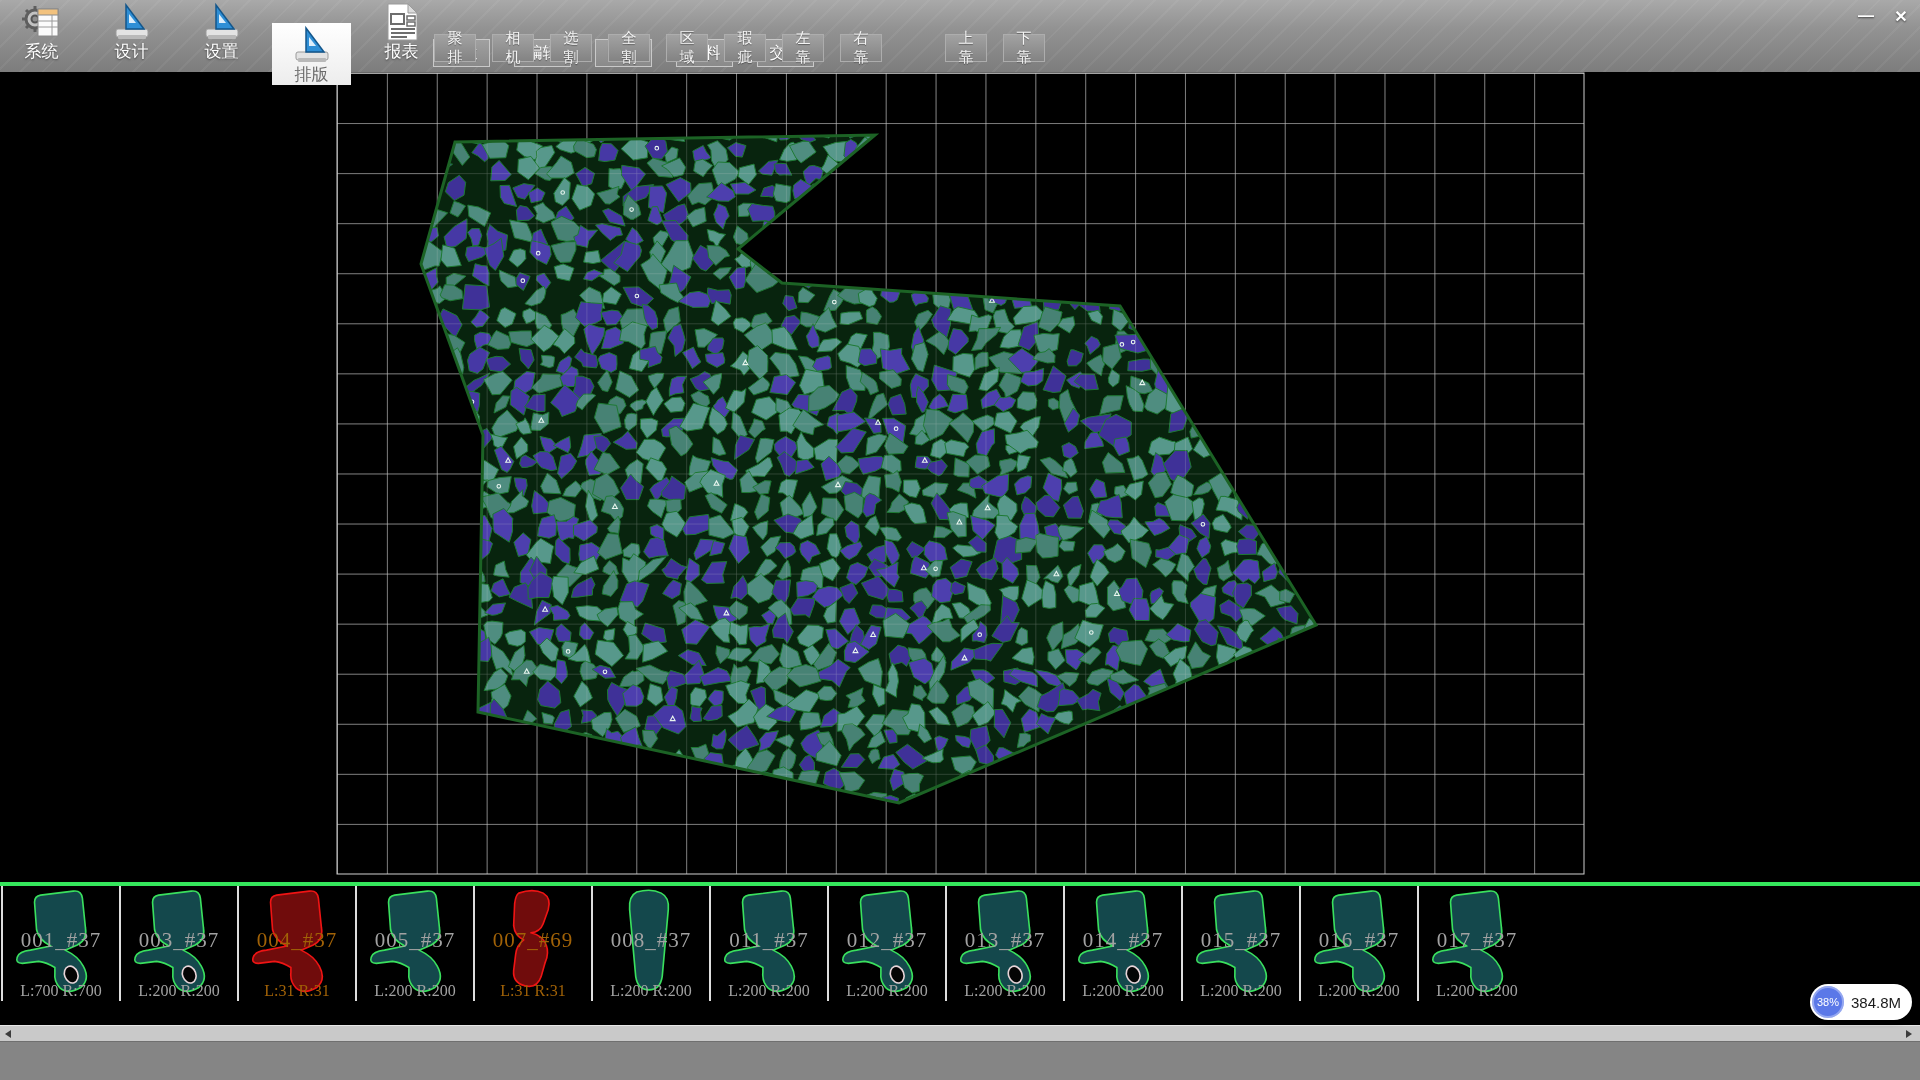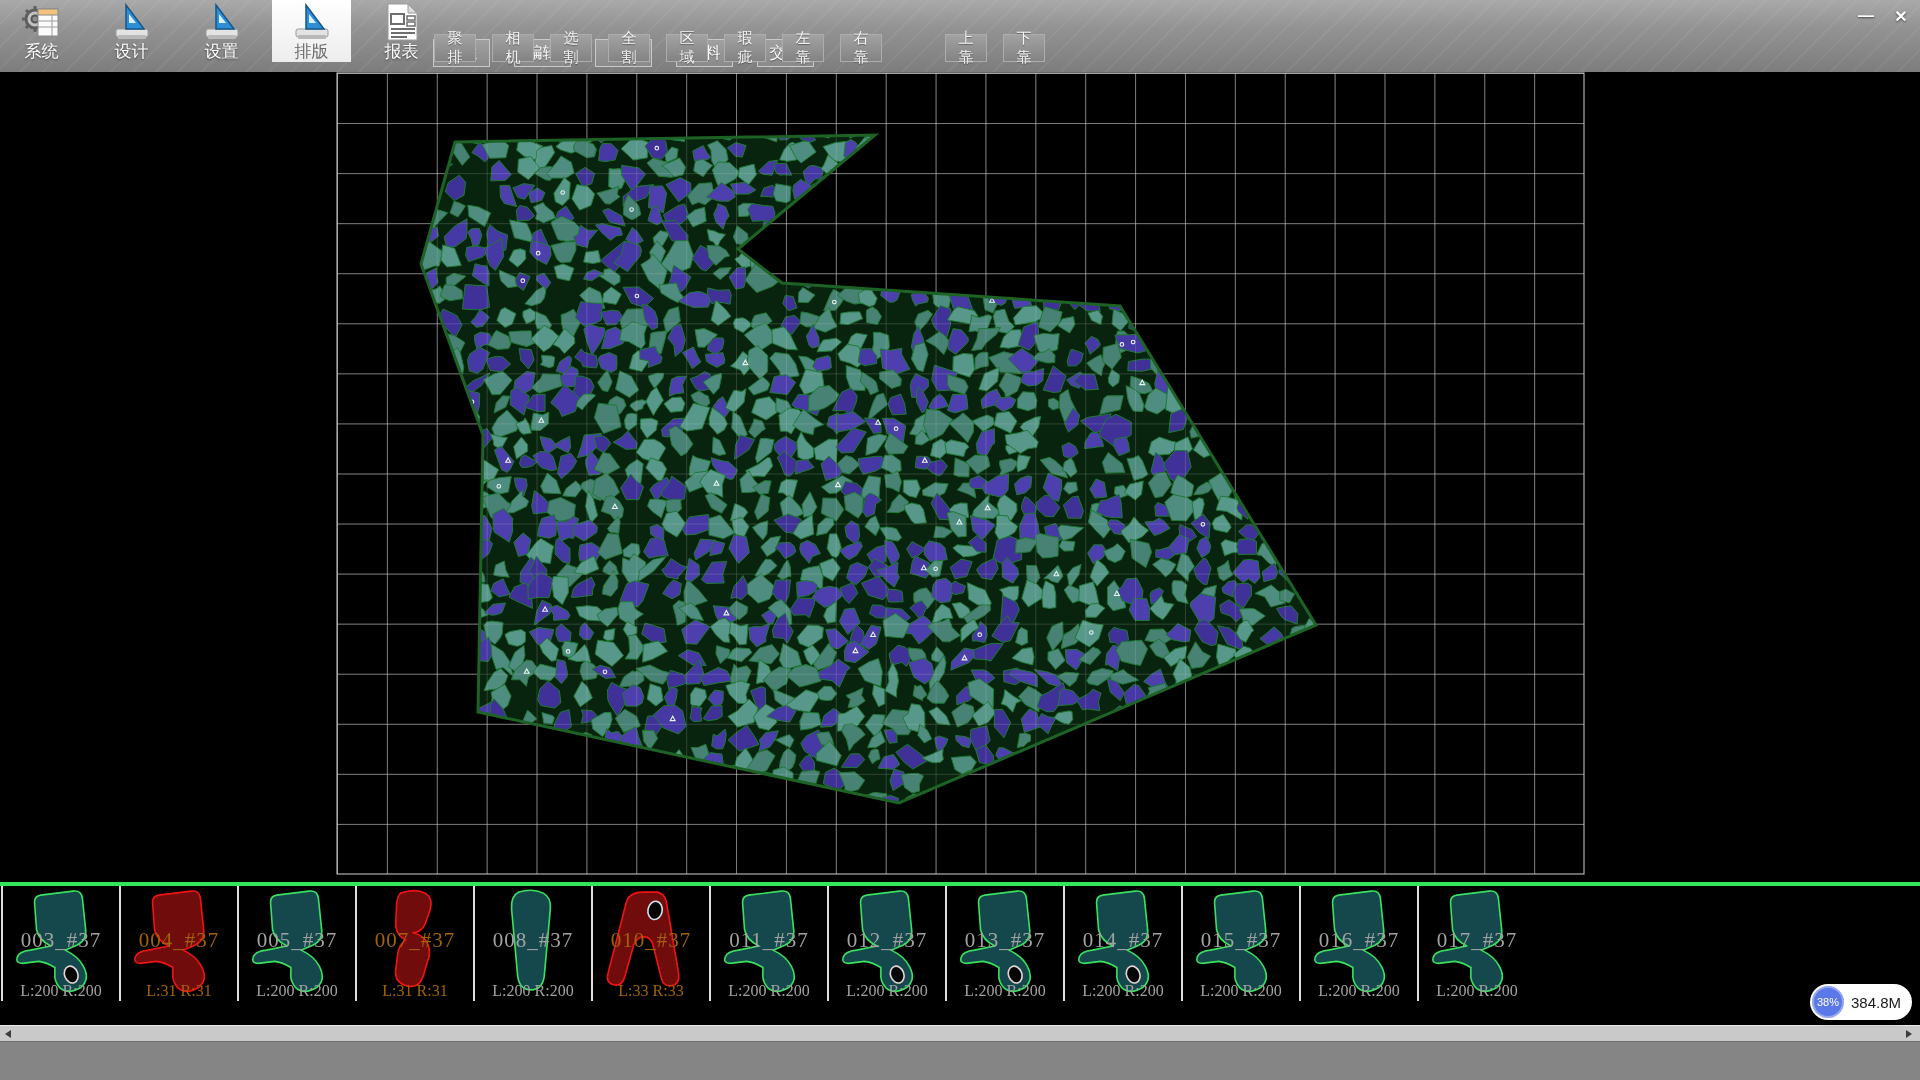--- a/index.html
+++ b/index.html
@@ -15,21 +15,21 @@
   }
   .toolbar::after{
     content:"";position:absolute;inset:0;pointer-events:none;
     background:repeating-linear-gradient(135deg,rgba(255,255,255,.05) 0 2px,transparent 2px 16px);
   }
   .bigbtns{position:absolute;left:2px;top:0;display:flex;gap:11px;z-index:2;}
   .bigbtn{
     width:79px;height:62px;display:flex;flex-direction:column;align-items:center;
     justify-content:flex-end;padding-bottom:1px;box-sizing:border-box;cursor:pointer;
   }
-  .bigbtn.selected{background:linear-gradient(180deg,#ffffff,#ededed);}
+  .bigbtn.selected{background:linear-gradient(180deg,#ffffff,#ededed);margin-top:23px;}
   .bigbtn .icn{width:42px;height:40px;margin-bottom:0;}
   .bigbtn .lbl{font-size:17px;color:#fff;text-shadow:0 1px 2px rgba(0,0,0,.5);line-height:19px;}
   .bigbtn.selected .lbl{color:#6a6a6a;text-shadow:none;}
   .tabs{position:absolute;left:433px;top:3px;display:flex;gap:24px;z-index:2;margin-top:36px;}
   .tab{
     width:57px;height:28px;box-sizing:border-box;border:1px solid #cicaca;
     border:1px solid #c9c9c9;background:linear-gradient(180deg,#a0a0a0,#8a8a8a);
     color:#fff;font-size:16px;display:flex;align-items:center;justify-content:center;
     text-shadow:0 1px 1px rgba(0,0,0,.4);cursor:pointer;
   }
@@ -1527,20 +1527,28 @@
           <circle cx="876.8" cy="727.2" r="1.8" fill="none" stroke="#e9f6ef" stroke-width="1.1"></circle>
         </g>
         <polygon points="455,70 875,63 738,177 782,211 1120,234 1316,553 899,731 478,640 483,363 421,192" fill="none" stroke="#1c6325" stroke-width="3"></polygon>
       </svg>
   </main>
 
   <div class="sep-green"></div>
 
   <div class="thumbs">
 
+  <div class="thumb teal">
+        <svg width="104" height="112" viewBox="0 0 100 110">
+          <path d="M30 8 L62 4 Q70 3 71 11 L74 40 Q76 52 66 57 L54 62 Q67 68 72 78 Q79 91 69 99 Q57 106 49 99 Q43 93 44 84 L44 79 Q36 74 28 73 L12 75 Q5 75 7 69 Q9 63 20 62 L40 58 Q28 52 26 42 L24 15 Q24 9 30 8 Z" fill="#14484c" stroke="#3ae05e" stroke-width="1.6" stroke-linejoin="round"></path>
+          <ellipse cx="60" cy="86" rx="6.5" ry="8.5" transform="rotate(-20 60 86)" fill="#040404" stroke="#e6d4d8" stroke-width="1.6"></ellipse>
+        </svg>
+        <div class="thumb-id">001_#37</div>
+        <div class="thumb-lr">L:700 R:700</div>
+      </div>
       <div class="thumb teal">
         <svg width="104" height="112" viewBox="0 0 100 110">
           <path d="M30 8 L62 4 Q70 3 71 11 L74 40 Q76 52 66 57 L54 62 Q67 68 72 78 Q79 91 69 99 Q57 106 49 99 Q43 93 44 84 L44 79 Q36 74 28 73 L12 75 Q5 75 7 69 Q9 63 20 62 L40 58 Q28 52 26 42 L24 15 Q24 9 30 8 Z" fill="#14484c" stroke="#3ae05e" stroke-width="1.6" stroke-linejoin="round"></path>
           <ellipse cx="60" cy="86" rx="6.5" ry="8.5" transform="rotate(-20 60 86)" fill="#040404" stroke="#e6d4d8" stroke-width="1.6"></ellipse>
         </svg>
         <div class="thumb-id">003_#37</div>
         <div class="thumb-lr">L:200 R:200</div>
       </div>
       <div class="thumb red">
         <svg width="104" height="112" viewBox="0 0 100 110">
@@ -1553,37 +1561,29 @@
         <svg width="104" height="112" viewBox="0 0 100 110">
           <path d="M30 8 L62 4 Q70 3 71 11 L74 40 Q76 52 66 57 L54 62 Q67 68 72 78 Q79 91 69 99 Q57 106 49 99 Q43 93 44 84 L44 79 Q36 74 28 73 L12 75 Q5 75 7 69 Q9 63 20 62 L40 58 Q28 52 26 42 L24 15 Q24 9 30 8 Z" fill="#14484c" stroke="#3ae05e" stroke-width="1.6" stroke-linejoin="round"></path>
         </svg>
         <div class="thumb-id">005_#37</div>
         <div class="thumb-lr">L:200 R:200</div>
       </div>
       <div class="thumb red">
         <svg width="104" height="112" viewBox="0 0 100 110">
           <path d="M36 6 Q50 1 60 6 Q68 11 65 22 L60 36 Q57 44 48 45 Q60 48 63 57 Q66 65 62 74 L58 88 Q54 100 42 97 Q30 94 31 82 L33 66 Q34 57 41 52 Q32 48 31 38 L32 16 Q33 8 36 6 Z" fill="#700c0c" stroke="#ef1414" stroke-width="1.6" stroke-linejoin="round"></path>
         </svg>
-        <div class="thumb-id">007_#37</div>
+        <div class="thumb-id">007_#69</div>
         <div class="thumb-lr">L:31 R:31</div>
       </div>
       <div class="thumb teal">
         <svg width="104" height="112" viewBox="0 0 100 110">
           <path d="M36 5 Q50 1 60 6 Q68 10 67 22 L61 88 Q59 101 48 101 Q37 101 35 88 L29 22 Q28 9 36 5 Z" fill="#14484c" stroke="#3ae05e" stroke-width="1.6" stroke-linejoin="round"></path>
         </svg>
         <div class="thumb-id">008_#37</div>
         <div class="thumb-lr">L:200 R:200</div>
-      </div>
-      <div class="thumb red">
-        <svg width="104" height="112" viewBox="0 0 100 110">
-          <path d="M42 5 L56 5 Q63 6 65 14 L77 84 Q79 95 70 97 Q62 98 60 89 L52 57 Q50 49 43 49 Q36 49 33 57 L24 89 Q21 98 13 96 Q5 94 8 84 L26 14 Q29 5 42 5 Z" fill="#700c0c" stroke="#ef1414" stroke-width="1.6" stroke-linejoin="round"></path>
-          <ellipse cx="54" cy="23" rx="7" ry="9" transform="rotate(10 54 23)" fill="#040404" stroke="#cfe3ea" stroke-width="1.6"></ellipse>
-        </svg>
-        <div class="thumb-id">010_#37</div>
-        <div class="thumb-lr">L:33 R:33</div>
       </div>
       <div class="thumb teal">
         <svg width="104" height="112" viewBox="0 0 100 110">
           <path d="M30 8 L62 4 Q70 3 71 11 L74 40 Q76 52 66 57 L54 62 Q67 68 72 78 Q79 91 69 99 Q57 106 49 99 Q43 93 44 84 L44 79 Q36 74 28 73 L12 75 Q5 75 7 69 Q9 63 20 62 L40 58 Q28 52 26 42 L24 15 Q24 9 30 8 Z" fill="#14484c" stroke="#3ae05e" stroke-width="1.6" stroke-linejoin="round"></path>
         </svg>
         <div class="thumb-id">011_#37</div>
         <div class="thumb-lr">L:200 R:200</div>
       </div>
       <div class="thumb teal">
         <svg width="104" height="112" viewBox="0 0 100 110">

